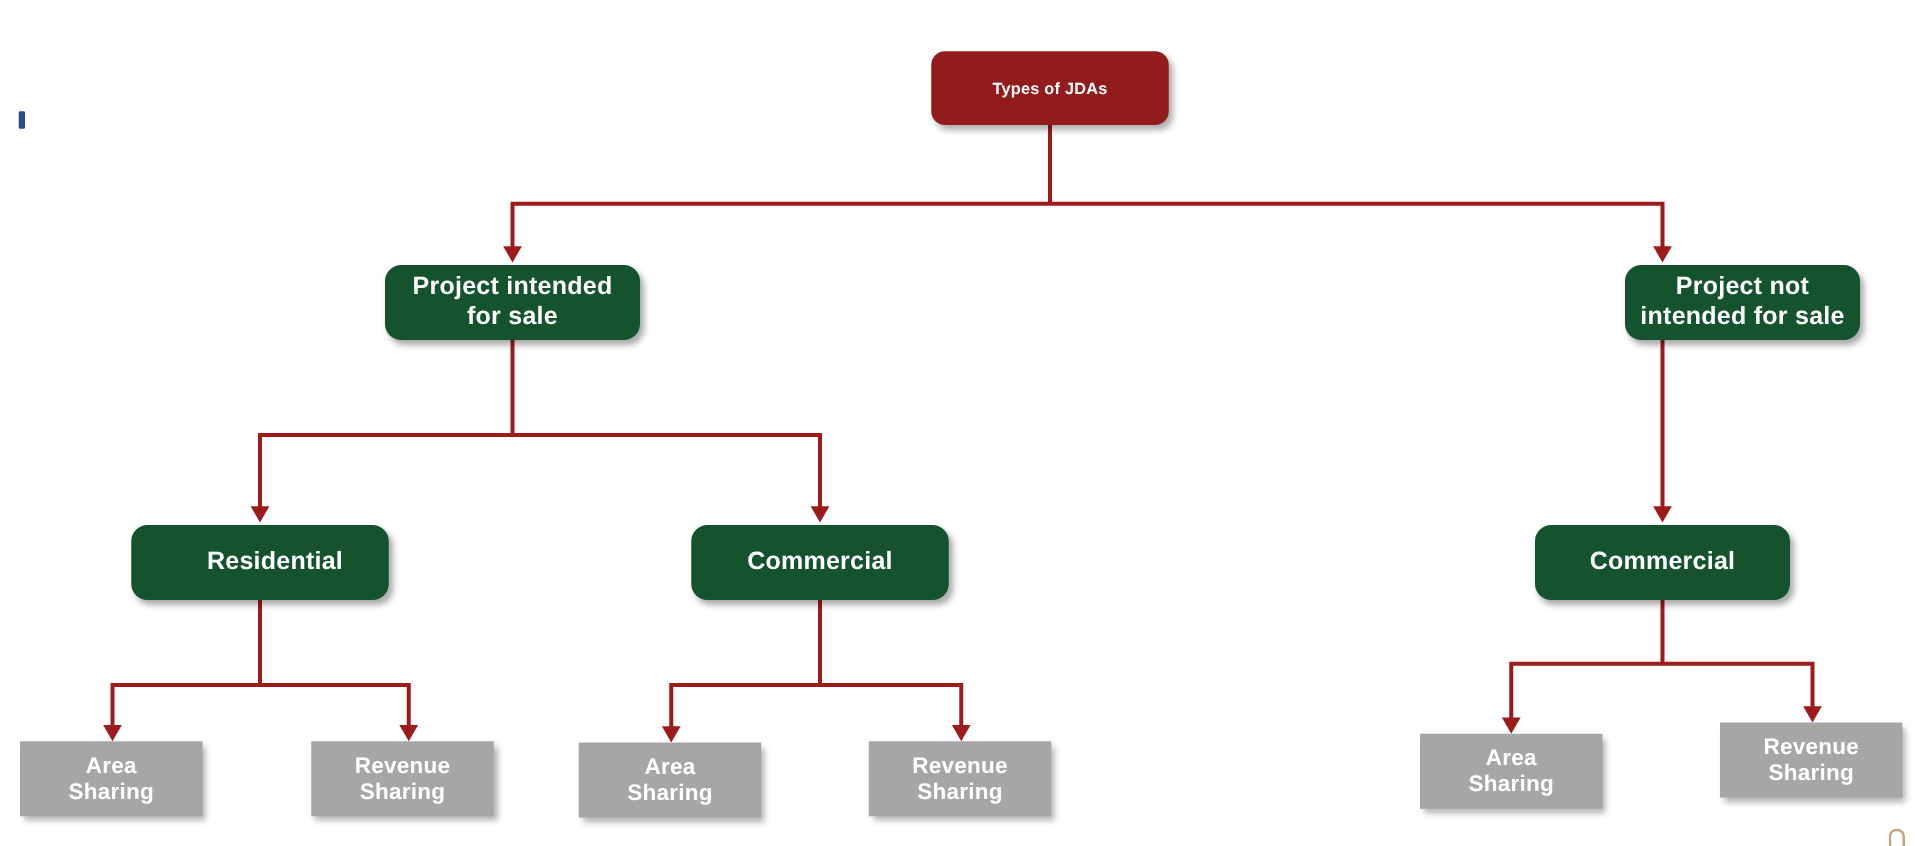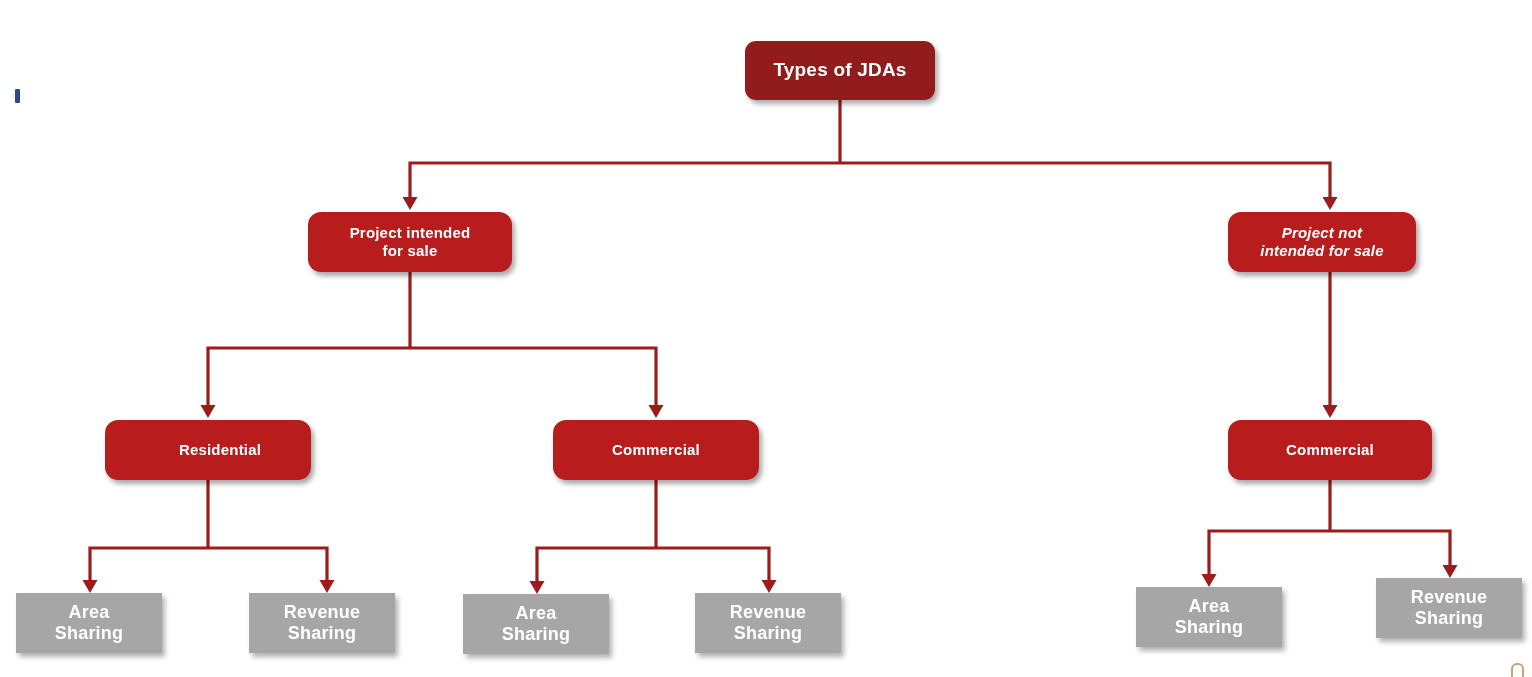--- a/index.html
+++ b/index.html
@@ -36,27 +36,27 @@
     color: #ffffff;
     font-weight: bold;
     line-height: 1.18;
     letter-spacing: 0.2px;
     white-space: pre-line;
     z-index: 3;
   }
   .node-root {
     background: #921C1C;
     border-radius: 11px;
-    font-size: 19px;
+    font-size: 13px;
     box-shadow: 3px 4px 5px rgba(0,0,0,0.32);
   }
   .node-branch {
-    background: #b91c1c;
+    background: #14532d;
     border-radius: 13px;
-    font-size: 15px;
+    font-size: 20px;
     box-shadow: 3px 4px 5px rgba(0,0,0,0.34);
   }
   .node-leaf {
     background: #A6A6A6;
     border-radius: 0;
     font-size: 18px;
     box-shadow: 3px 4px 5px rgba(0,0,0,0.30);
   }
   .edge-artifact {
     position: absolute;
@@ -107,21 +107,21 @@
         <polygon points="761.5,580 776.5,580 769,593"></polygon>
         <polygon points="1201.5,574 1216.5,574 1209,587"></polygon>
         <polygon points="1442.5,565 1457.5,565 1450,578"></polygon>
       </g>
   </svg>
 
   <div id="nodes-layer">
       <div class="node node-root" style="left: 745px; top: 41px; width: 190px; height: 59px;">Types of JDAs</div>
       <div class="node node-branch" style="left: 308px; top: 212px; width: 204px; height: 60px;">Project intended
 for sale</div>
-      <div class="node node-branch" style="left: 1228px; top: 212px; width: 188px; height: 60px; font-style: italic;">Project not
+      <div class="node node-branch" style="left: 1300px; top: 212px; width: 188px; height: 60px;">Project not
 intended for sale</div>
       <div class="node node-branch" style="left: 105px; top: 420px; width: 206px; height: 60px; padding-left: 24px;">Residential</div>
       <div class="node node-branch" style="left: 553px; top: 420px; width: 206px; height: 60px;">Commercial</div>
       <div class="node node-branch" style="left: 1228px; top: 420px; width: 204px; height: 60px;">Commercial</div>
       <div class="node node-leaf" style="left: 16px; top: 593px; width: 146px; height: 60px;">Area
 Sharing</div>
       <div class="node node-leaf" style="left: 249px; top: 593px; width: 146px; height: 60px;">Revenue
 Sharing</div>
       <div class="node node-leaf" style="left: 463px; top: 594px; width: 146px; height: 60px;">Area
 Sharing</div>

